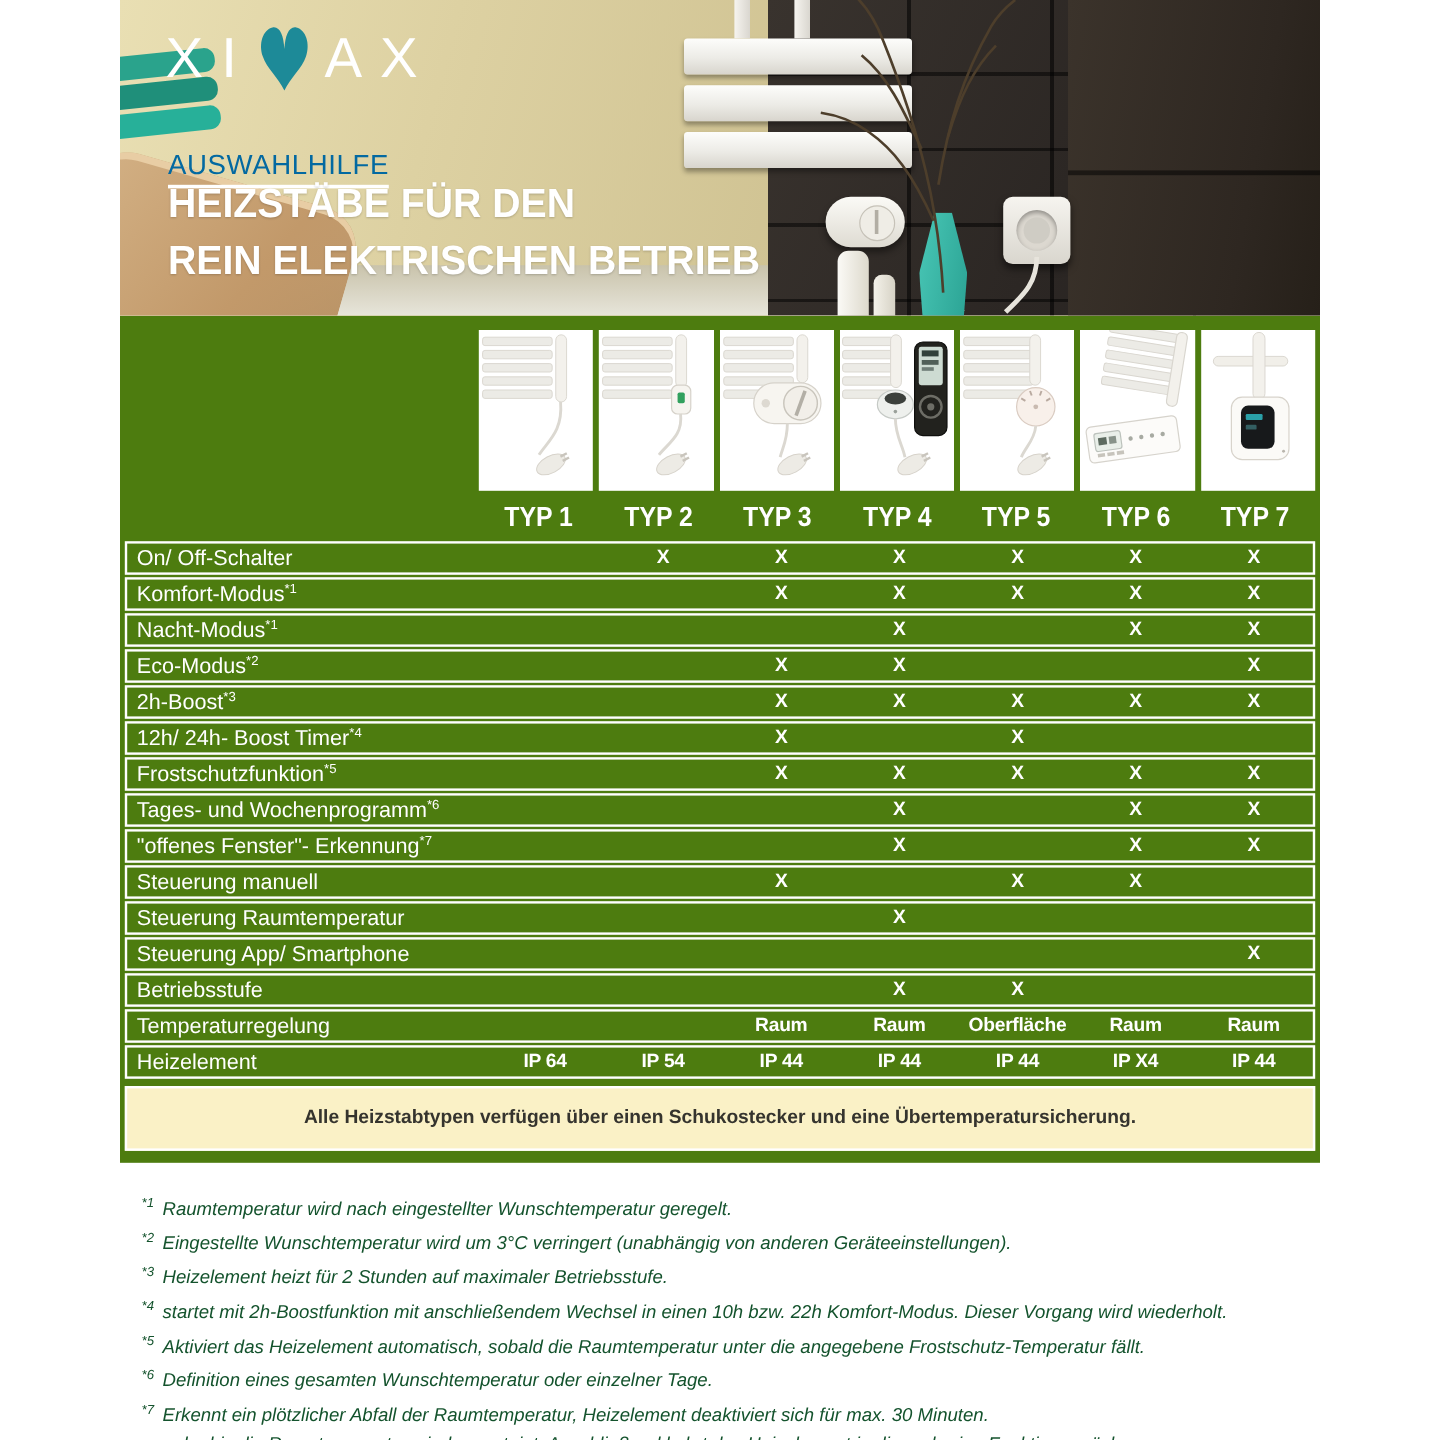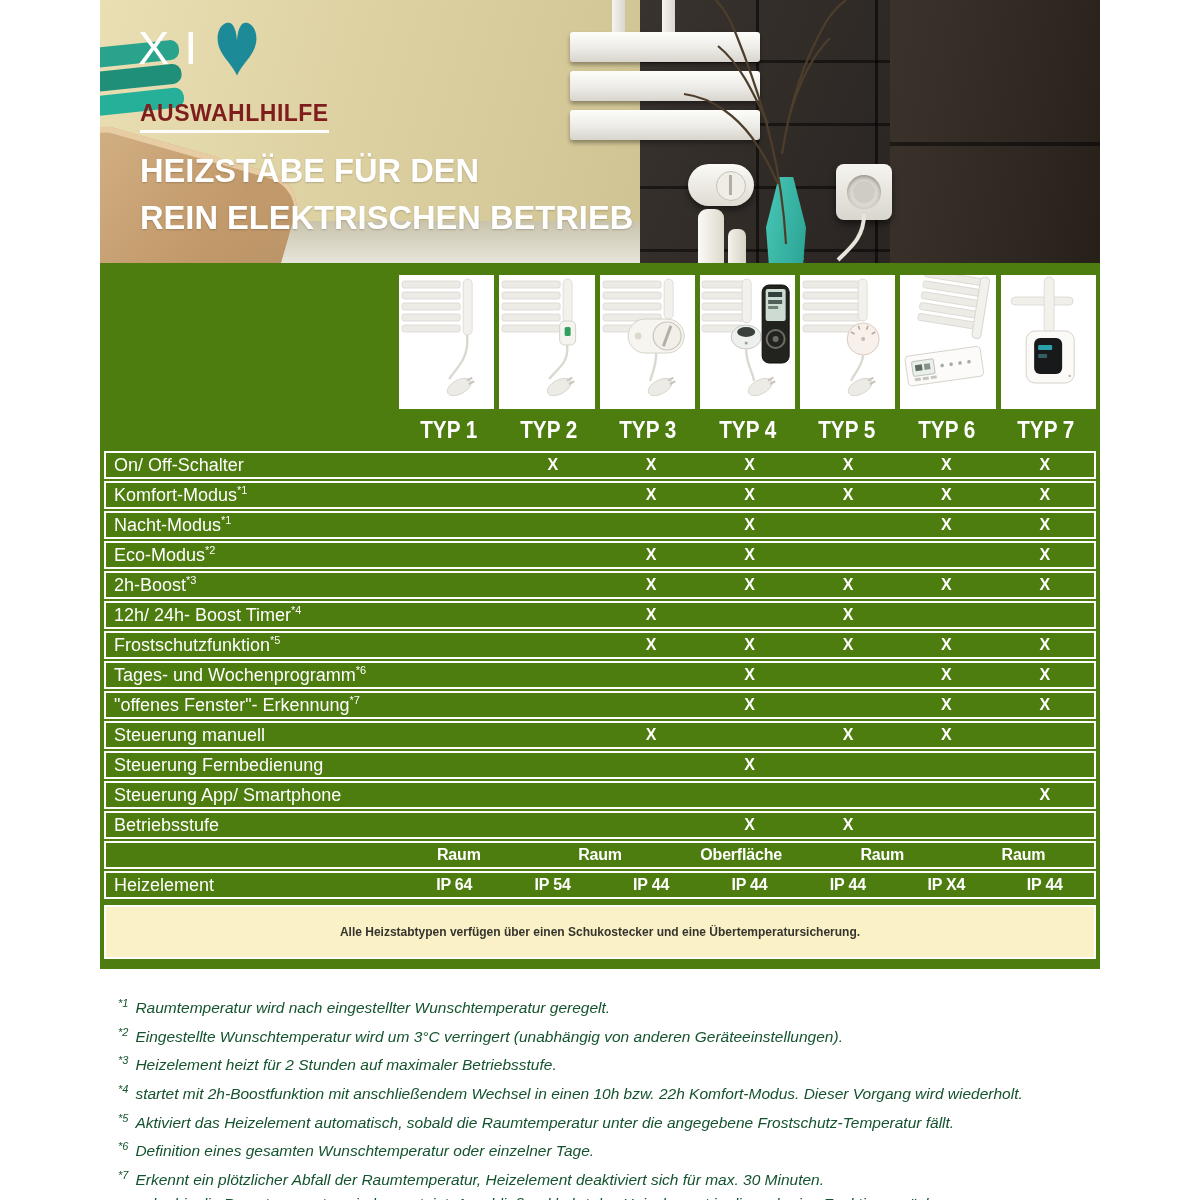--- a/index.html
+++ b/index.html
@@ -48,21 +48,21 @@
   .socket-hero{position:absolute;left:736px;top:164px;width:56px;height:56px;border-radius:8px;
         background:linear-gradient(#f6f4ef,#d9d6ce);box-shadow:0 4px 6px rgba(0,0,0,.5);}
   .socket-hero .hole{position:absolute;left:11px;top:11px;width:34px;height:34px;border-radius:50%;background:#dcd8d0;
         box-shadow:inset 0 2px 4px rgba(0,0,0,.35);}
   .socket-hero .plug{position:absolute;left:17px;top:17px;width:22px;height:22px;border-radius:50%;background:#cfccc4;}
   .cable-hero{position:absolute;left:700px;top:214px;}
 
   .logo{position:absolute;left:38px;top:16px;display:flex;align-items:flex-start;color:#fff;}
   .logo-text{font-size:47px;font-weight:400;letter-spacing:15px;line-height:64px;}
   .logo-m{width:62px;height:62px;margin:0 2px 0 -6px;}
-  .kicker{position:absolute;left:40px;top:100px;color:#7f1d1d;font-size:23px;font-weight:700;
+  .kicker{position:absolute;left:40px;top:124px;color:#0369a1;font-size:23px;font-weight:400;
           letter-spacing:.5px;padding-bottom:3px;border-bottom:3px solid #fff;}
   .hero-title{position:absolute;left:40px;top:147px;color:#fff;font-size:34px;font-weight:800;
           line-height:47px;transform:scaleX(.96);transform-origin:left;white-space:nowrap;
           text-shadow:0 1px 2px rgba(0,0,0,.2);}
 
   
   .board{background:#4d7c0f;padding:12px 4px 10px;}
   .products-row{margin-left:295px;display:grid;grid-template-columns:repeat(7,1fr);gap:5px;height:134px;}
   .panel{background:#fff;overflow:hidden;}
   .panel svg{display:block;width:100%;height:100%;}
@@ -70,21 +70,21 @@
   .typ-label{color:#fff;font-size:23px;font-weight:800;text-align:center;transform:scaleX(.9);line-height:30px;}
 
   .feature-table{margin:6px 0 0;display:flex;flex-direction:column;gap:2px;}
   .t-row{display:flex;height:24px;border:2px solid #fff;background:transparent;align-items:center;}
   .t-label{flex:0 0 291px;padding-left:8px;color:#fff;font-size:18px;white-space:nowrap;}
   .t-label sup{font-size:11px;}
   .t-cell{flex:1;text-align:center;color:#fff;font-size:16px;font-weight:700;letter-spacing:-.2px;}
 
   .banner{margin:6px 0 0;border:2px solid #fff;background:#faf1c6;height:50px;display:flex;
           align-items:center;justify-content:center;}
-  .banner-text{font-size:12px;font-weight:700;color:#35342e;}
+  .banner-text{font-size:16px;font-weight:700;color:#35342e;}
 
   
   .notes{width:1000px;margin:26px auto 0;padding-left:18px;box-sizing:border-box;}
   .fn-line{font-style:italic;font-size:15.5px;color:#14532d;margin-bottom:7.5px;line-height:16px;}
   .fn-marker{font-size:11px;vertical-align:super;margin-right:7px;}
   .fn-cont{margin-left:21px;}
 </style>
 </head>
 <body>
 
@@ -132,20 +132,21 @@
           <path d="M128 130 C112 96 100 70 78 52"></path>
           <path d="M150 120 C160 86 172 62 190 44"></path>
         </g>
       </svg>
 
       <div class="logo">
         <span class="logo-text">XI</span>
         <svg class="logo-m" viewBox="0 0 100 100">
           <path d="M50 96 C42 78 26 66 21 50 C15 33 21 14 34 11 C44 9 49 22 50 40 C51 22 56 9 66 11 C79 14 85 33 79 50 C74 66 58 78 50 96 Z" fill="#1d8a98"></path>
         </svg>
+        <span class="logo-text">AX</span>
       </div>
       <div class="kicker">AUSWAHLHILFE</div>
       <div class="hero-title">
         <div>HEIZSTÄBE FÜR DEN</div>
         <div>REIN ELEKTRISCHEN BETRIEB</div>
       </div>
     </div>
 
     <div class="board">
       <div class="products-row" id="products-row">
@@ -394,21 +395,21 @@
             <div class="t-label"><span>Steuerung manuell</span></div>
             <div class="t-cell"></div>
             <div class="t-cell"></div>
             <div class="t-cell">X</div>
             <div class="t-cell"></div>
             <div class="t-cell">X</div>
             <div class="t-cell">X</div>
             <div class="t-cell"></div>
           </div>
           <div class="t-row">
-            <div class="t-label"><span>Steuerung Fernbedienung</span></div>
+            <div class="t-label"><span>Steuerung Raumtemperatur</span></div>
             <div class="t-cell"></div>
             <div class="t-cell"></div>
             <div class="t-cell"></div>
             <div class="t-cell">X</div>
             <div class="t-cell"></div>
             <div class="t-cell"></div>
             <div class="t-cell"></div>
           </div>
           <div class="t-row">
             <div class="t-label"><span>Steuerung App/ Smartphone</span></div>
@@ -424,20 +425,21 @@
             <div class="t-label"><span>Betriebsstufe</span></div>
             <div class="t-cell"></div>
             <div class="t-cell"></div>
             <div class="t-cell"></div>
             <div class="t-cell">X</div>
             <div class="t-cell">X</div>
             <div class="t-cell"></div>
             <div class="t-cell"></div>
           </div>
           <div class="t-row">
+            <div class="t-label"><span>Temperaturregelung</span></div>
             <div class="t-cell"></div>
             <div class="t-cell"></div>
             <div class="t-cell">Raum</div>
             <div class="t-cell">Raum</div>
             <div class="t-cell">Oberfläche</div>
             <div class="t-cell">Raum</div>
             <div class="t-cell">Raum</div>
           </div>
           <div class="t-row">
             <div class="t-label"><span>Heizelement</span></div>

